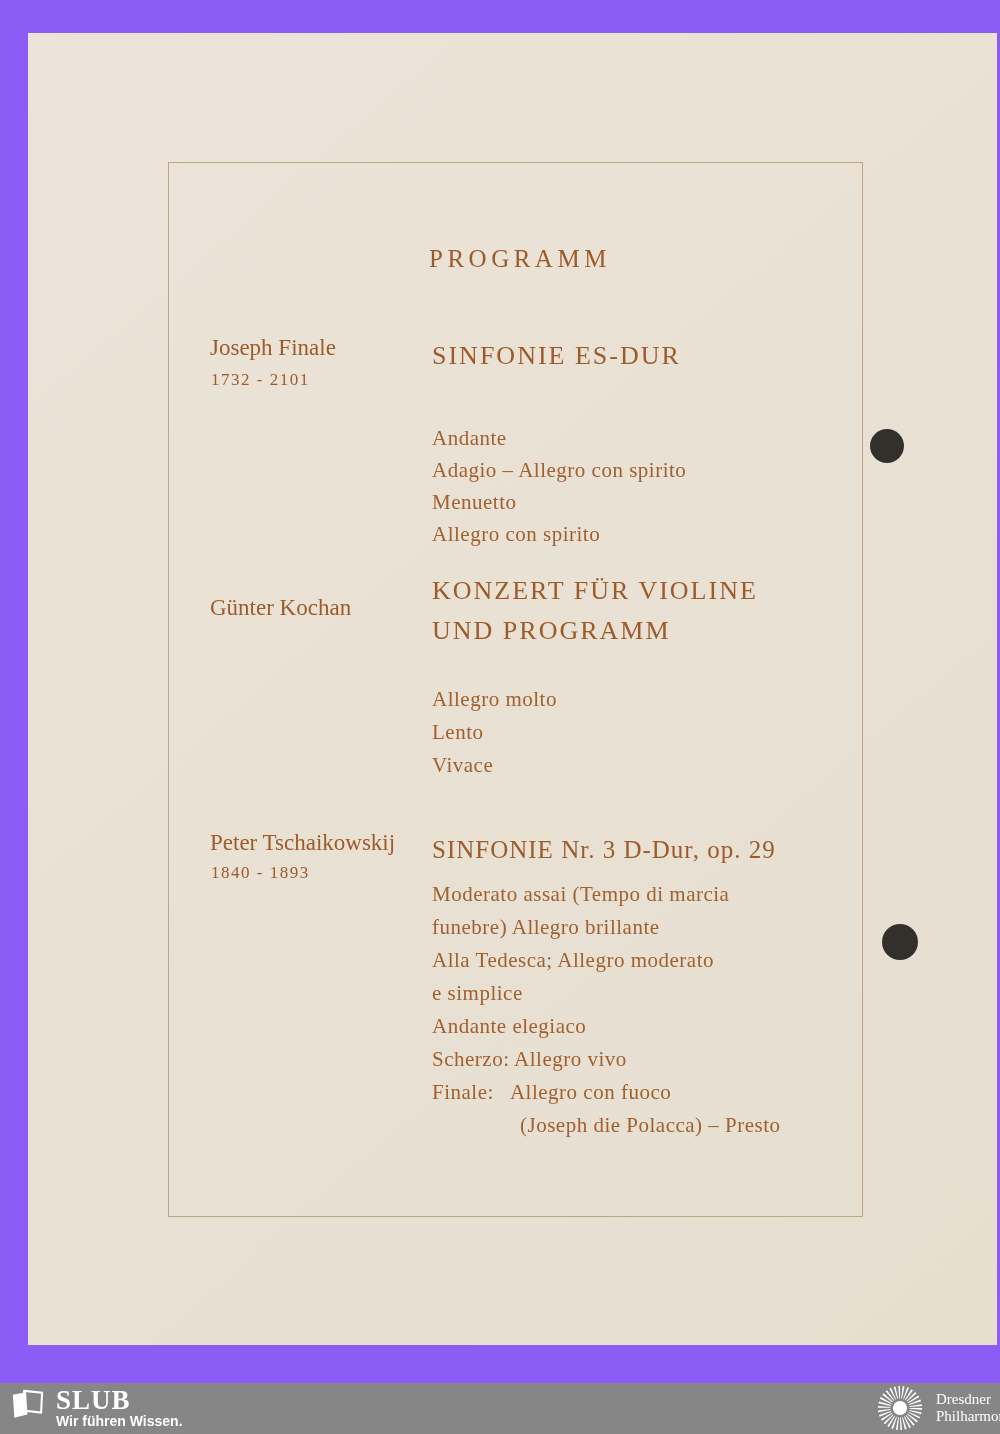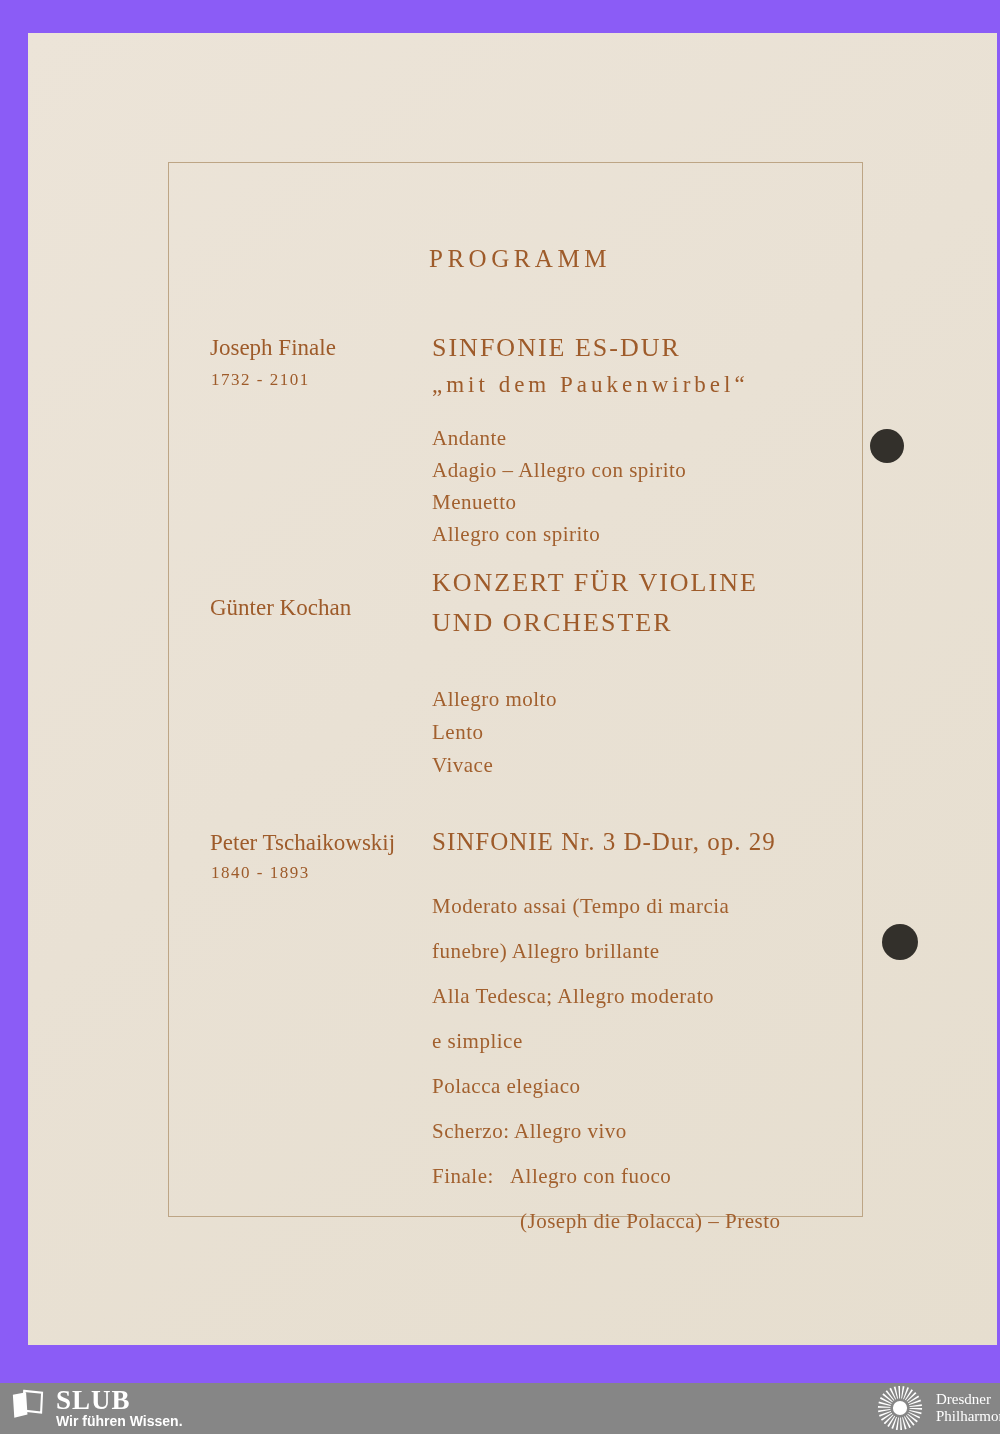--- a/index.html
+++ b/index.html
@@ -7,29 +7,29 @@
          font-family:"Liberation Serif","DejaVu Serif",serif;}
   
   .page{position:absolute;left:28px;top:33px;width:969px;height:1312px;
         background:linear-gradient(140deg,#ece4d8 0%,#e9e1d4 45%,#e6decf 100%);}
   .frame{position:absolute;left:140px;top:129px;width:693px;height:1053px;
          border:1px solid #bda585;}
   .prog-title{position:absolute;left:401px;top:212px;margin:0;
               font-size:25px;font-weight:normal;letter-spacing:4.5px;color:#9e5b2a;}
   .composer{position:absolute;left:182px;font-size:23px;color:#9e5b2a;}
   .dates{position:absolute;left:183px;font-size:17px;letter-spacing:1.5px;color:#9e5b2a;}
-  .worktitle{position:absolute;left:404px;color:#9e5b2a;}
+  .worktitle{position:absolute;left:404px;color:#9e5b2a;margin-top:8px;}
   .wt-caps{font-size:26px;letter-spacing:2px;line-height:40px;white-space:pre;}
   .wt-sub{font-size:23px;letter-spacing:4px;line-height:34px;white-space:pre;}
   .wt-op{font-size:25px;letter-spacing:1px;white-space:pre;}
   .movements{position:absolute;left:404px;color:#a2602e;}
   .movement{font-size:21px;letter-spacing:0.5px;white-space:pre;}
   .m1 .movement{line-height:32px;}
   .m2 .movement{line-height:33px;}
-  .m3 .movement{line-height:33px;margin-top:12px;}
+  .m3 .movement{line-height:33px;}
   .movement.indent{padding-left:88px;}
   .hole{position:absolute;border-radius:50%;background:#33302b;}
   .hole1{left:842px;top:396px;width:34px;height:34px;}
   .hole2{left:854px;top:891px;width:36px;height:36px;}
   
   .bar{position:absolute;left:0;top:1383px;width:1000px;height:51px;background:#868686;}
   .slub{position:absolute;left:10px;top:3px;display:flex;align-items:flex-start;
         text-decoration:none;cursor:pointer;}
   .slub svg{margin-top:3px;}
   .slub-text{margin-left:12px;color:#ffffff;}
@@ -49,51 +49,50 @@
 
   <div class="page">
     <div class="frame"></div>
 
     <h1 class="prog-title">PROGRAMM</h1>
 
     <div class="composer" style="top:302px">Joseph Finale</div>
     <div class="dates" style="top:337px">1732 - 2101</div>
     <div class="worktitle" style="top:295px">
       <div class="wt-caps">SINFONIE ES-DUR</div>
-      <div class="wt-sub">„mit dem Paukenwirbel“</div>
     </div>
     <div class="movements m1" style="top:389px">
       <div class="movement">Andante</div>
       <div class="movement">Adagio – Allegro con spirito</div>
       <div class="movement">Menuetto</div>
       <div class="movement">Allegro con spirito</div>
     </div>
 
     <div class="composer" style="top:562px">Günter Kochan</div>
     <div class="worktitle" style="top:530px">
       <div class="wt-caps">KONZERT FÜR VIOLINE</div>
-      <div class="wt-caps">UND ORCHESTER</div>
+      <div class="wt-caps">UND PROGRAMM</div>
     </div>
     <div class="movements m2" style="top:650px">
       <div class="movement">Allegro molto</div>
       <div class="movement">Lento</div>
       <div class="movement">Vivace</div>
     </div>
 
     <div class="composer" style="top:797px">Peter Tschaikowskij</div>
     <div class="dates" style="top:830px">1840 - 1893</div>
     <div class="worktitle" style="top:795px">
       <div class="wt-op">SINFONIE Nr. 3 D-Dur, op. 29</div>
     </div>
     <div class="movements m3" style="top:845px">
       <div class="movement">Moderato assai (Tempo di marcia</div>
       <div class="movement">funebre) Allegro brillante</div>
       <div class="movement">Alla Tedesca; Allegro moderato</div>
       <div class="movement">e simplice</div>
-      <div class="movement">Polacca elegiaco</div>
+      <div class="movement">Andante elegiaco</div>
       <div class="movement">Scherzo: Allegro vivo</div>
       <div class="movement">Finale:   Allegro con fuoco</div>
       <div class="movement indent">(Joseph die Polacca) – Presto</div>
     </div>
 
     <div class="hole hole1"></div>
     <div class="hole hole2"></div>
   </div>
 
   <footer class="bar">

